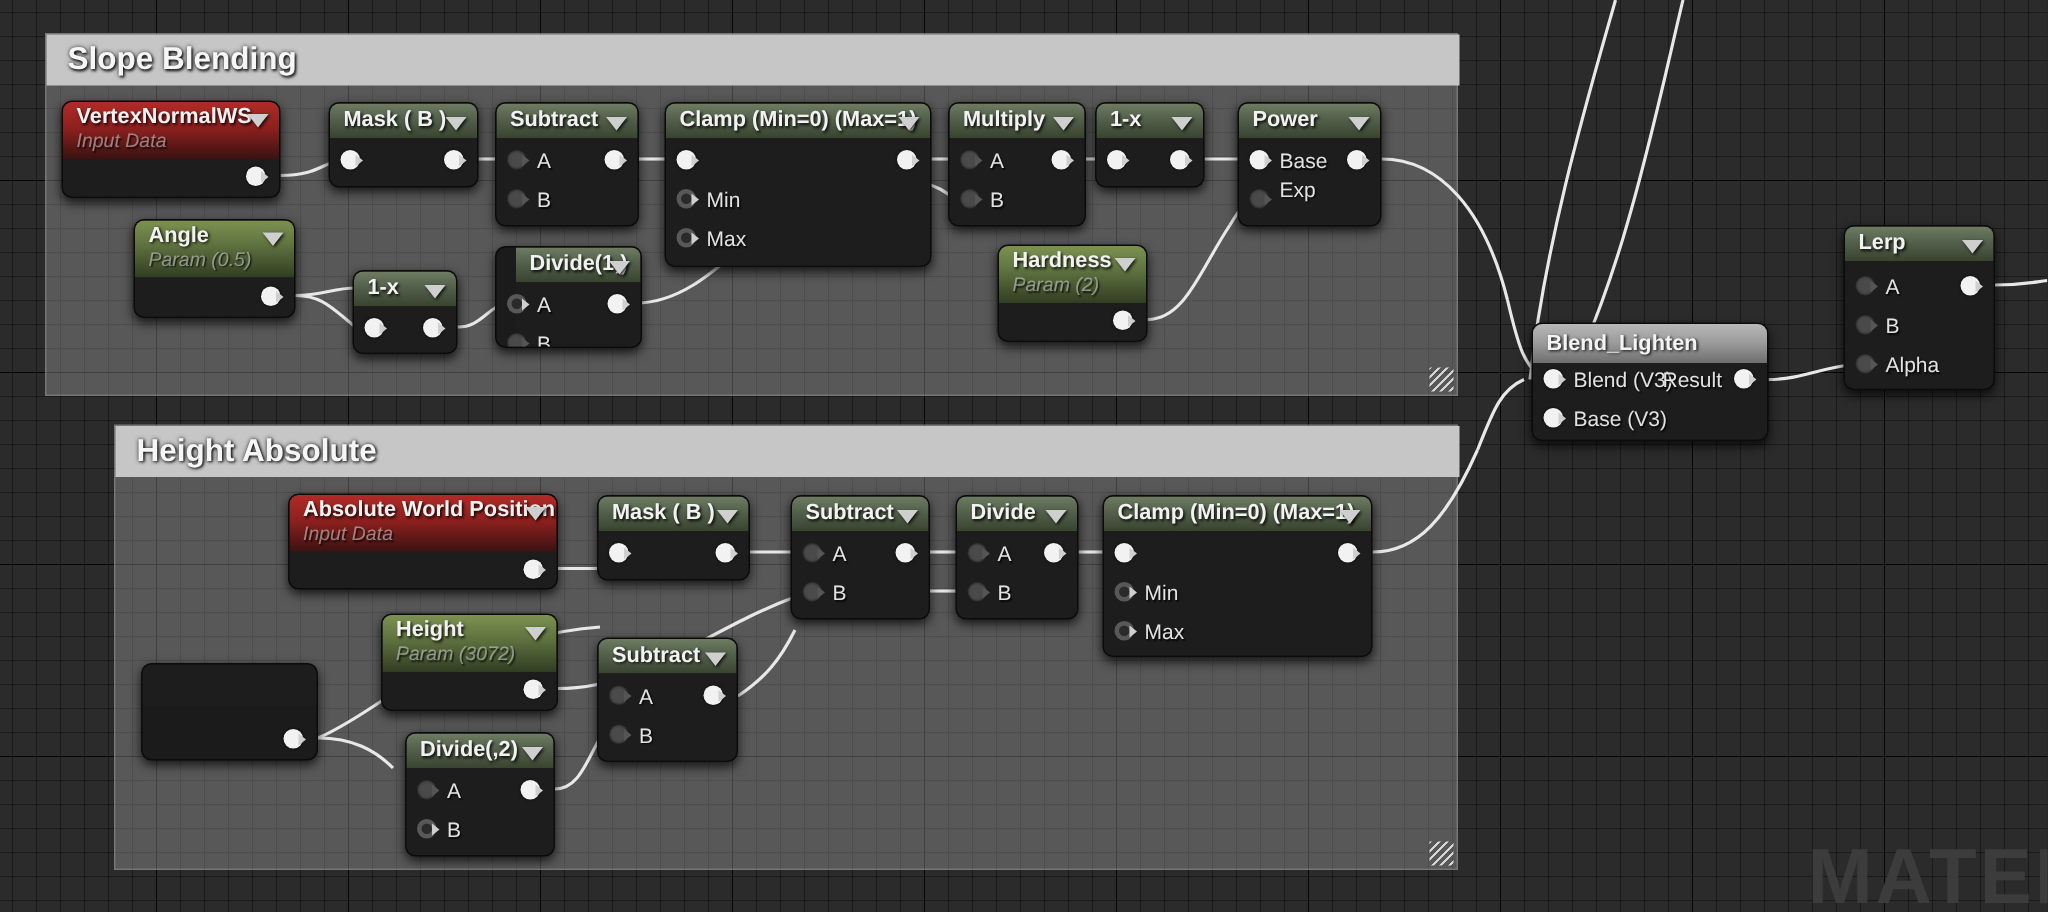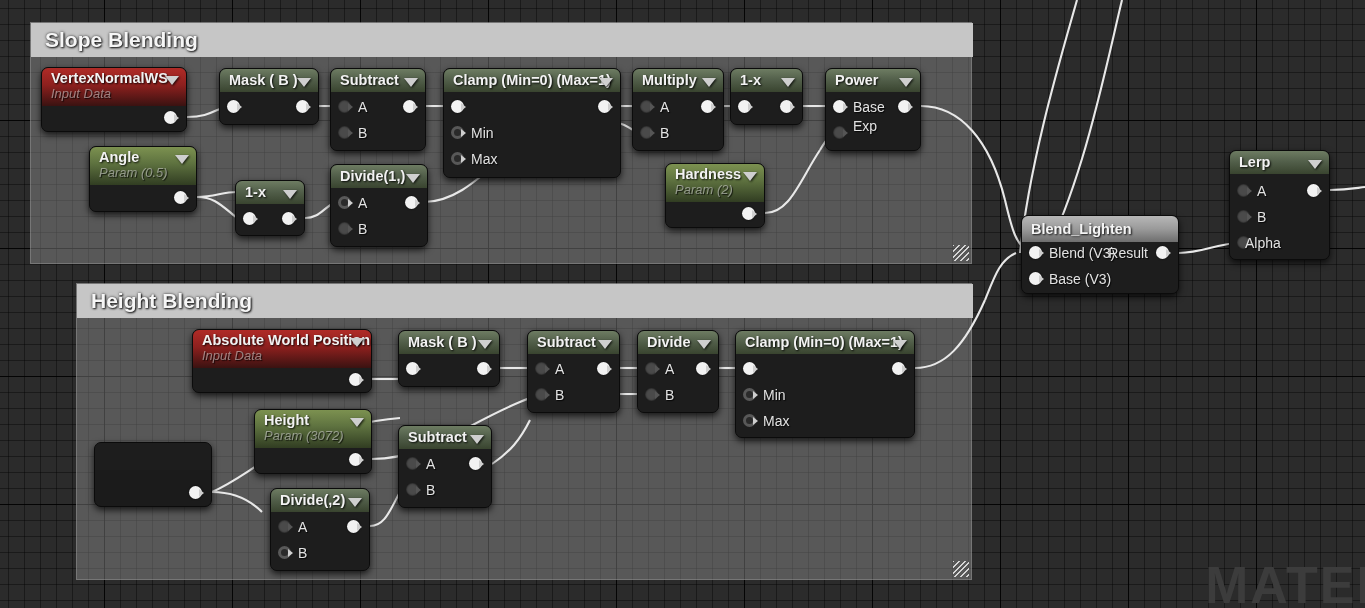--- a/index.html
+++ b/index.html
@@ -153,21 +153,21 @@
 <div id="canvas"></div>
 
 <div id="watermark">MATER</div>
 
 <div id="comments-layer">
     <div class="comment" style="left: 30px; top: 22px; width: 942px; height: 242px;">
       <div class="comment-title" style="width: 942px;">Slope Blending</div>
       <div class="comment-resize"></div>
     </div>
     <div class="comment" style="left: 76px; top: 283px; width: 896px; height: 297px;">
-      <div class="comment-title" style="width: 896px;">Height Blending</div>
+      <div class="comment-title" style="width: 896px;">Height Absolute</div>
       <div class="comment-resize"></div>
     </div>
   </div>
 
 <svg id="wires" width="1365" height="608" viewBox="0 0 1365 608">
     <path d="M 187,117 C 215,117 215,106 235,106"></path>
     <path d="M 319,106 C 324,106 327,106 332,106"></path>
     <path d="M 426,106 C 434,106 436,106 445,106"></path>
     <path d="M 621,106 C 626,106 629,106 634,106"></path>
     <path d="M 724,106 C 727,106 729,106 732,106"></path>
@@ -324,21 +324,21 @@
       <div class="node-body" style="height: 33px;"></div>
       <div class="pin on" style="top: 31px; left: 7px;">
         <div class="dot"></div>
         <div class="arrow"></div>
       </div>
       <div class="pin on" style="top: 31px; left: 46px;">
         <div class="dot"></div>
         <div class="arrow"></div>
       </div>
     </div>
-    <div class="node" style="left: 330px; top: 164px; width: 98px; height: 83px;">
+    <div class="node" style="left: 330px; top: 164px; width: 98px; height: 68px; padding-left: 13px;">
       <div class="node-head "><span>Divide(1,)</span><span class="caret"></span></div>
       <div class="node-body" style="height: 60px;"></div>
       <div class="pin ring" style="top: 31px; left: 7px;">
         <div class="dot"></div>
         <div class="arrow"></div>
       </div>
       <div class="pin-label" style="top: 31px; left: 27px;">A</div>
       <div class="pin off" style="top: 57px; left: 7px;">
         <div class="dot"></div>
         <div class="arrow"></div>
@@ -386,21 +386,21 @@
       <div class="pin-label" style="top: 33px; left: 27px;">A</div>
       <div class="pin off" style="top: 59px; left: 7px;">
         <div class="dot"></div>
         <div class="arrow"></div>
       </div>
       <div class="pin-label" style="top: 59px; left: 27px;">B</div>
       <div class="pin off" style="top: 85px; left: 7px;">
         <div class="dot"></div>
         <div class="arrow"></div>
       </div>
-      <div class="pin-label" style="top: 85px; left: 15px; text-align: right;">Alpha</div>
+      <div class="pin-label" style="top: 85px; left: 27px; text-align: right;">Alpha</div>
       <div class="pin on" style="top: 33px; left: 77px;">
         <div class="dot"></div>
         <div class="arrow"></div>
       </div>
     </div>
     <div class="node" style="left: 192px; top: 329px; width: 180px; height: 64px;">
       <div class="node-head input"><span>Absolute World Position</span><span class="node-sub">Input Data</span><span class="caret"></span></div>
       <div class="node-body" style="height: 26px;"></div>
       <div class="pin on" style="top: 43px; left: 156px;">
         <div class="dot"></div>

